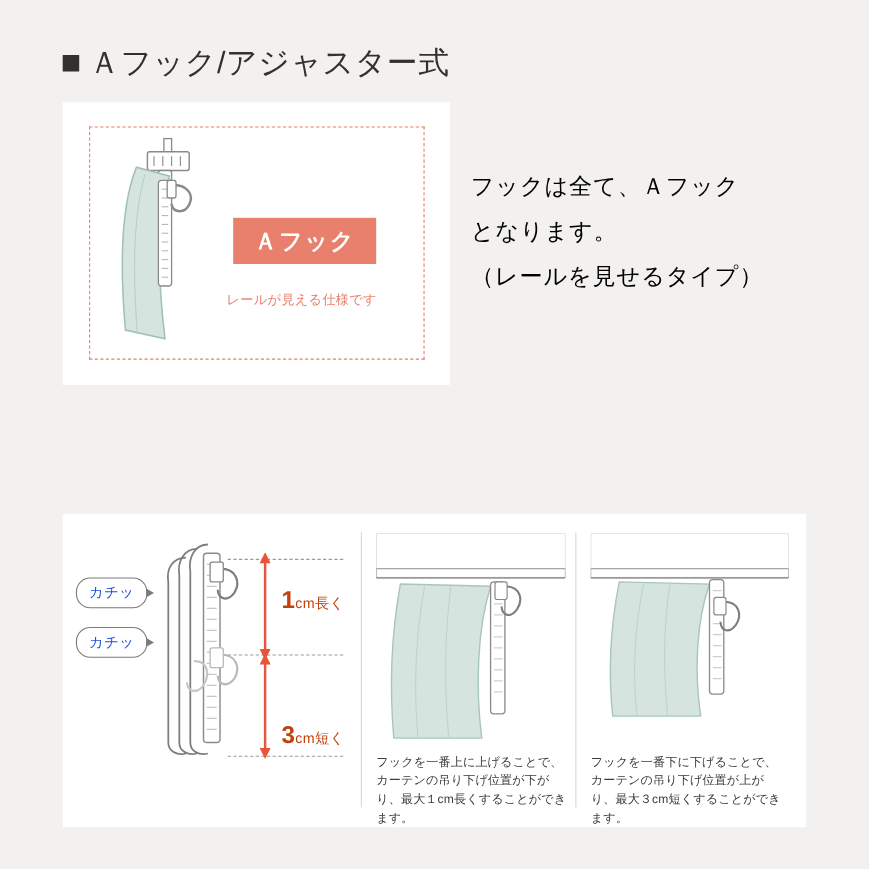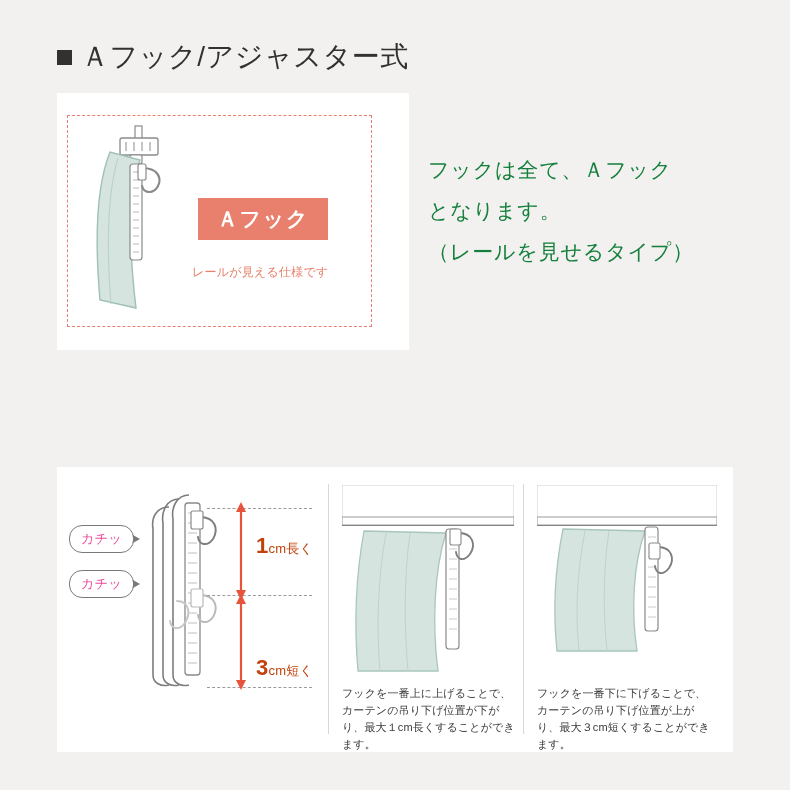--- a/index.html
+++ b/index.html
@@ -37,21 +37,21 @@
 
   
   #card1 {
     position: absolute;
     left: 57px; top: 93px;
     width: 352px; height: 257px;
     background: #ffffff;
   }
   #dashbox {
     position: absolute;
-    left: 10px; top: 22px;
+    left: 24px; top: 22px;
     width: 305px; height: 212px;
     border: 1.5px dashed #e8806d;
   }
   
   .hook-wrap {
     position: absolute;
     left: 10px; top: 6px;
     width: 140px; height: 200px;
   }
   .tag-a {
@@ -75,21 +75,21 @@
     letter-spacing: 0.02em;
   }
 
   #side-text {
     position: absolute;
     left: 428px; top: 150px;
     width: 320px;
     font-size: 21px;
     line-height: 1.95;
     letter-spacing: 0.04em;
-    color: #15803d;
+    color: #000000;
   }
 
   
   #card2 {
     position: absolute;
     left: 57px; top: 467px;
     width: 676px; height: 285px;
     background: #ffffff;
   }
   .panel-divider {
@@ -101,21 +101,21 @@
   #div1 { left: 271px; }
   #div2 { left: 466px; }
 
   
   .bubble {
     position: absolute;
     background: #fff;
     border: 1.3px solid #7a7a78;
     border-radius: 13px;
     font-size: 13px;
-    color: #ec4899;
+    color: #1d4ed8;
     padding: 4px 11px;
     letter-spacing: 0.03em;
   }
   .bubble:after {
     content: "";
     position: absolute;
     right: -7px; top: 50%;
     margin-top: -4px;
     width: 0; height: 0;
     border-left: 7px solid #7a7a78;

